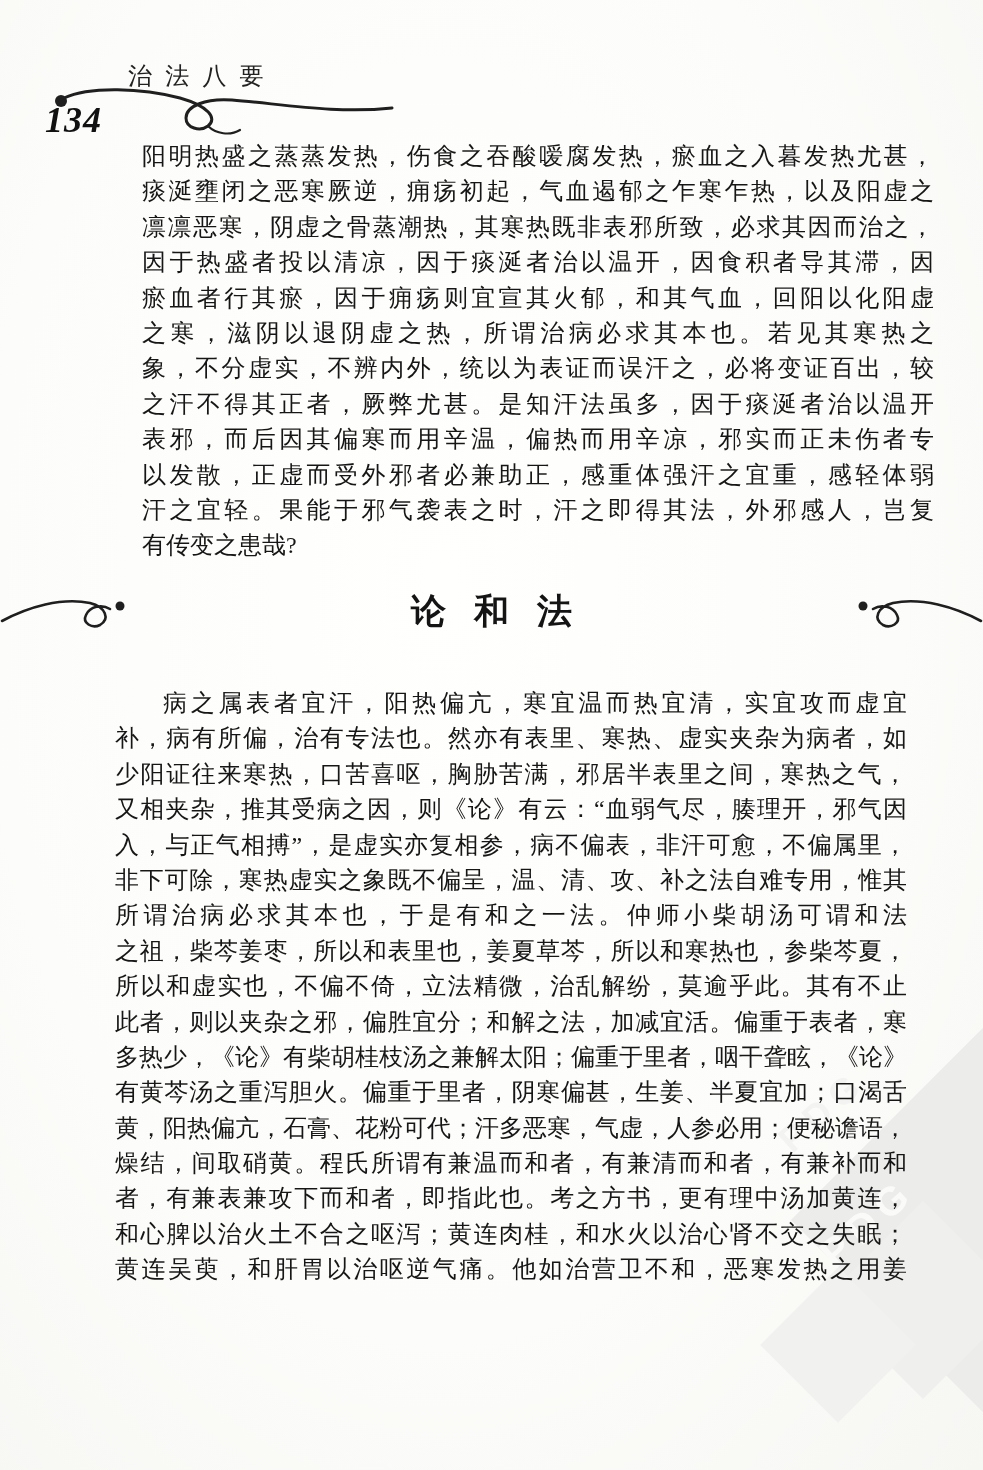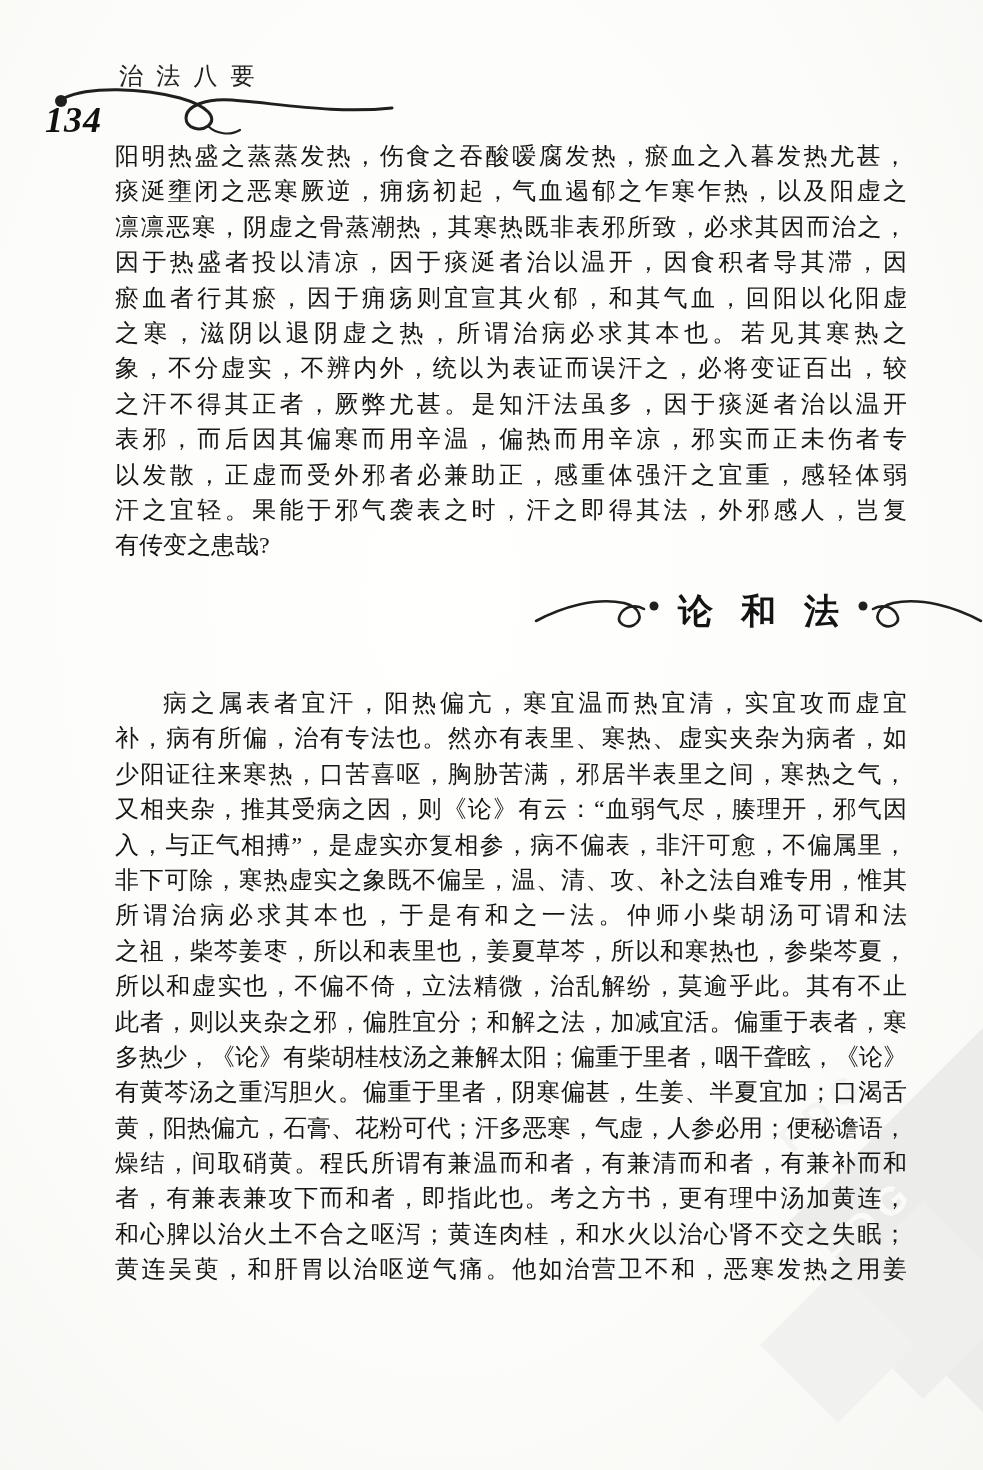--- a/index.html
+++ b/index.html
@@ -10,21 +10,21 @@
     margin: 0 auto;
     background: #fdfdfc;
     background-image: radial-gradient(ellipse at 45% 40%, #fffffe 0%, #fcfcfa 60%, #f6f6f3 100%);
     overflow: hidden;
     font-family: "Liberation Serif", "DejaVu Serif", serif;
     color: #1b1b1b;
   }
 
   
   .running-title {
-    position: absolute; left: 119px; top: 60px;
+    position: absolute; left: 128px; top: 60px;
     font-size: 24px; letter-spacing: 0.55em;
     color: #222;
   }
   .header-flourish {
     position: absolute; left: 50px; top: 84px;
     width: 345px; height: 52px;
   }
   .page-number {
     position: absolute; left: 45px; top: 99px;
     font-size: 36px; font-weight: bold; font-style: italic;
@@ -37,30 +37,30 @@
     font-size: 24px; line-height: 35.4px;
     text-align: justify;
     color: #161616;
   }
   .para .line {
     text-align: justify;
     text-align-last: justify;
     text-justify: inter-character;
     height: 35.4px; overflow: hidden;
   }
-  #para1 { top: 139px; }
+  #para1 { top: 139px; margin-left: 27px; }
   #para2 { top: 686px; }
   #para1 .line:last-child { text-align-last: left; }
   #para2 .line:first-child { text-indent: 2em; }
 
   
   .section-heading {
     position: absolute; top: 588px; left: 0; width: 983px;
-    display: flex; align-items: center; justify-content: flex-end;
-    gap: 16px;
+    display: flex; align-items: center; justify-content: space-between;
+    gap: 24px;
   }
   .section-title {
     font-size: 35px; font-weight: bold;
     letter-spacing: 0.8em; margin-right: -0.8em;
     color: #141414; white-space: nowrap;
   }
   .title-flourish { width: 128px; height: 42px; }
   .title-flourish.right { transform: scaleX(-1); }
 
   

